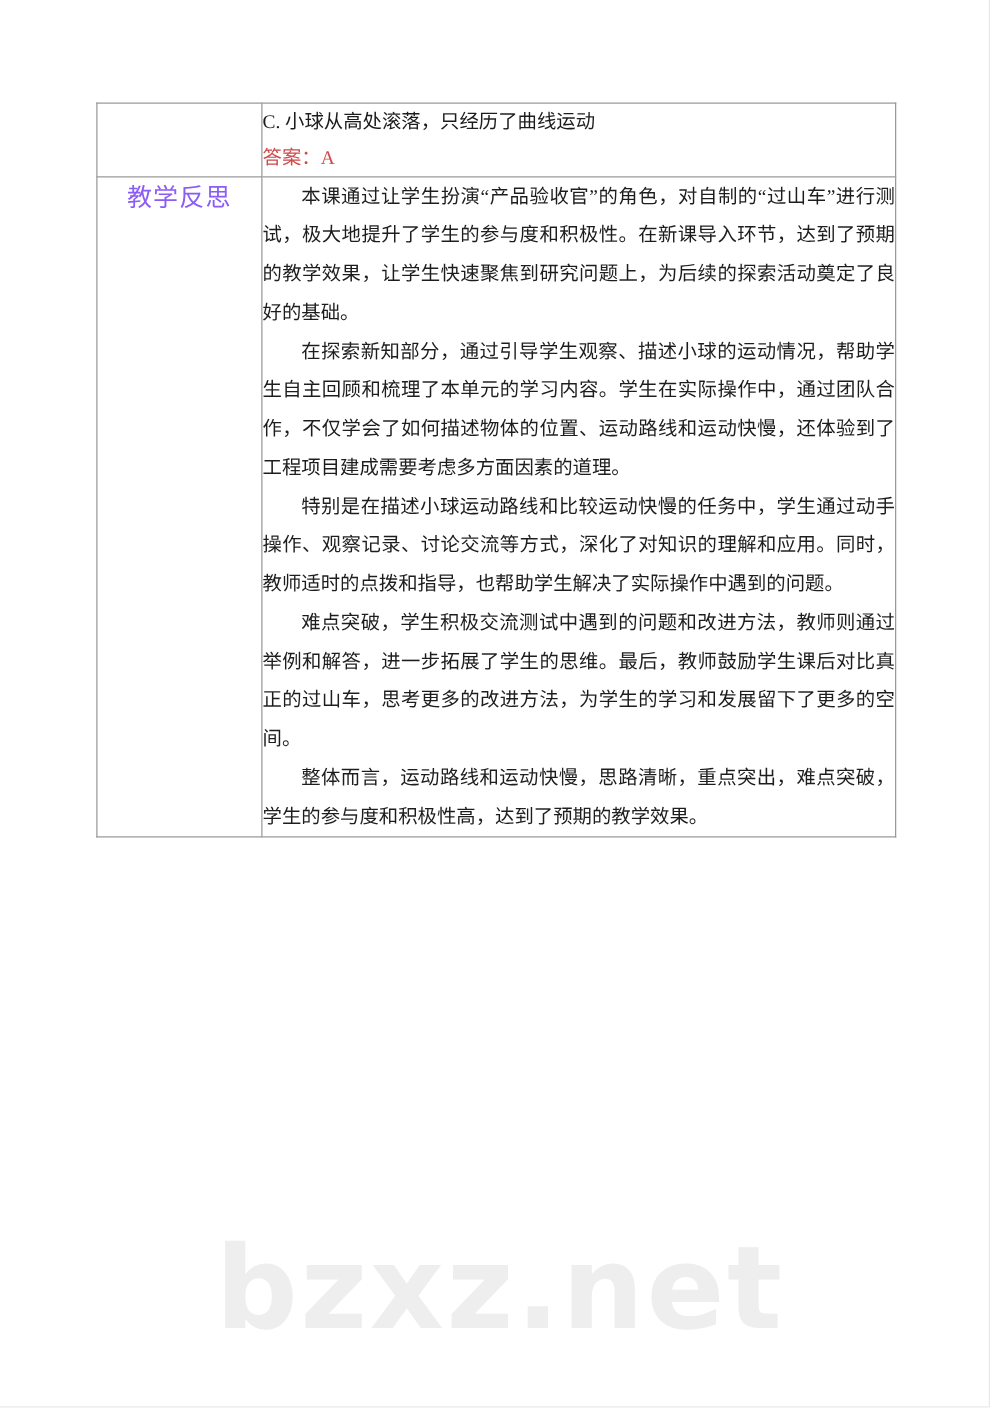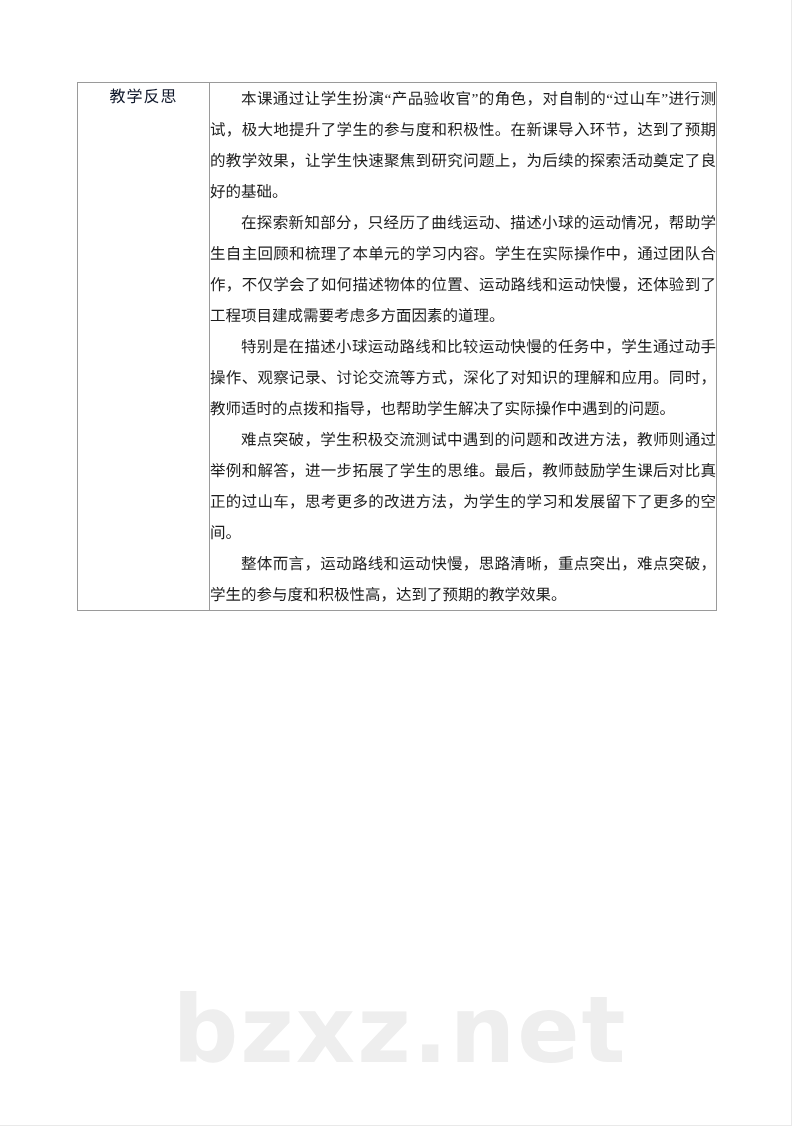--- a/index.html
+++ b/index.html
@@ -107,22 +107,22 @@
     color: #cf4a4a;
   }
 
   
   .cell-reflect-label {
     vertical-align: middle;
     text-align: center;
   }
 
   .reflect-label-text {
-    font-size: 16px;
-    color: #0f172a;
+    font-size: 20px;
+    color: #8b5cf6;
     letter-spacing: 1px;
     font-family: "Liberation Sans", "DejaVu Sans", sans-serif;
   }
 
   .cell-reflect-body {
     padding: 7px 9px 11px 10px;
   }
 
   .reflect-para {
     font-size: 15.5px;
@@ -143,28 +143,35 @@
 <body>
 
 <div id="page-sheet">
 
   <div id="page-edge-right"></div>
   <div id="page-edge-bottom"></div>
 
   <table id="doc-table">
     <tbody>
 
+      <tr>
+        <td class="col-label cell-empty"></td>
+        <td class="col-body cell-q-tail">
+          <div class="q-option">C. 小球从高处滚落，只经历了曲线运动</div>
+          <div class="q-answer">答案：A</div>
+        </td>
+      </tr>
 
       <tr>
         <td class="col-label cell-reflect-label">
           <span class="reflect-label-text">教学反思</span>
         </td>
         <td class="col-body cell-reflect-body">
           <p class="reflect-para">本课通过让学生扮演“产品验收官”的角色，对自制的“过山车”进行测试，极大地提升了学生的参与度和积极性。在新课导入环节，达到了预期的教学效果，让学生快速聚焦到研究问题上，为后续的探索活动奠定了良好的基础。</p>
-          <p class="reflect-para">在探索新知部分，只经历了曲线运动、描述小球的运动情况，帮助学生自主回顾和梳理了本单元的学习内容。学生在实际操作中，通过团队合作，不仅学会了如何描述物体的位置、运动路线和运动快慢，还体验到了工程项目建成需要考虑多方面因素的道理。</p>
+          <p class="reflect-para">在探索新知部分，通过引导学生观察、描述小球的运动情况，帮助学生自主回顾和梳理了本单元的学习内容。学生在实际操作中，通过团队合作，不仅学会了如何描述物体的位置、运动路线和运动快慢，还体验到了工程项目建成需要考虑多方面因素的道理。</p>
           <p class="reflect-para">特别是在描述小球运动路线和比较运动快慢的任务中，学生通过动手操作、观察记录、讨论交流等方式，深化了对知识的理解和应用。同时，教师适时的点拨和指导，也帮助学生解决了实际操作中遇到的问题。</p>
           <p class="reflect-para">难点突破，学生积极交流测试中遇到的问题和改进方法，教师则通过举例和解答，进一步拓展了学生的思维。最后，教师鼓励学生课后对比真正的过山车，思考更多的改进方法，为学生的学习和发展留下了更多的空间。</p>
           <p class="reflect-para">整体而言，运动路线和运动快慢，思路清晰，重点突出，难点突破，学生的参与度和积极性高，达到了预期的教学效果。</p>
         </td>
       </tr>
 
     </tbody>
   </table>
 
   <div id="watermark">bzxz.net</div>

